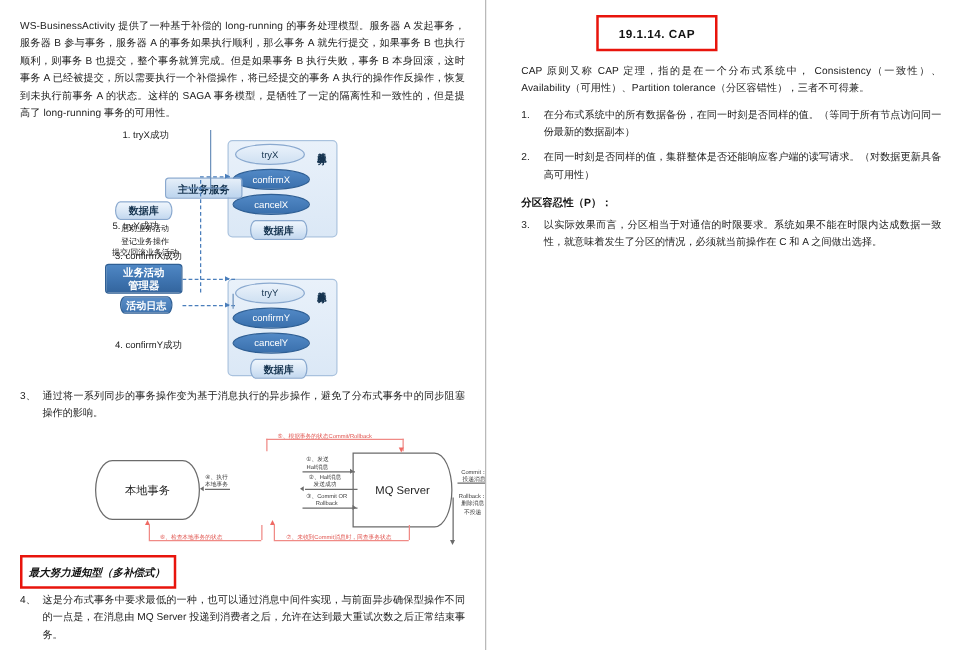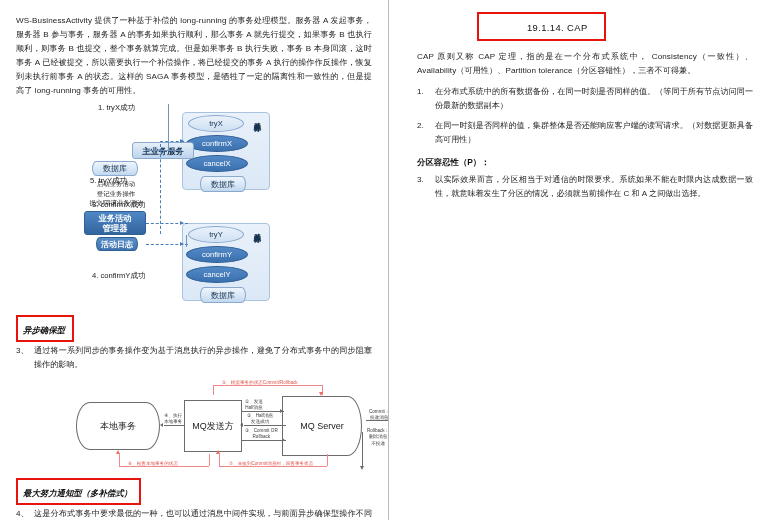--- a/index.html
+++ b/index.html
@@ -22,21 +22,21 @@
 
   
   .redbox{
     display:inline-block;border:2px solid #e8140c;padding:2px 7px 3px 5px;
     background:#fff;
   }
   .annot-label{
     font-size:8.4px;font-weight:bold;font-style:italic;color:#111;white-space:nowrap;
   }
   .redbox-heading{border:2px solid #e8140c;display:inline-block;padding:3px 16px 4px 16px;}
-  .heading-num{font-size:9.4px;font-weight:normal;letter-spacing:.4px;color:#111;margin-left:32px;}
+  .heading-num{font-size:9.4px;font-weight:bold;letter-spacing:.4px;color:#111;}
 
   .numlist{margin:1px 0 0 0;padding:0;list-style:none;}
   .numlist li{
     display:flex;gap:6px;font-size:8.1px;line-height:1.72;margin-bottom:6px;color:#1c1c1c;
   }
   .numlist li .n{flex:0 0 auto;width:12px;}
   .numlist li .t{flex:1 1 auto;text-align:justify;}
   .sub-h{font-size:8.4px;font-weight:bold;margin:11px 0 5px 0;color:#111;}
   .sub-h.first{margin-top:9px;}
 
@@ -54,21 +54,21 @@
     position:absolute;box-sizing:border-box;
     border:1px solid #2f5f94;border-radius:3px;
     background:linear-gradient(180deg,#4f87c4 0%,#3d72ae 60%,#33659e 100%);
     color:#fff;font-size:8.3px;font-weight:bold;text-align:center;
     display:flex;align-items:center;justify-content:center;line-height:1.25;
   }
   .cyl{
     position:absolute;box-sizing:border-box;
     border:1px solid #8aa9cf;border-radius:5px/9px;
     background:linear-gradient(180deg,#eef5fc 0%,#d6e5f5 60%,#c3d8ef 100%);
-    color:#15334f;font-size:8px;font-weight:normal;text-align:center;
+    color:#15334f;font-size:8px;font-weight:bold;text-align:center;
     display:flex;align-items:center;justify-content:center;
   }
   .cyl-dark{
     position:absolute;box-sizing:border-box;border:1px solid #2f5f94;border-radius:5px/9px;
     background:linear-gradient(180deg,#5a8ec8 0%,#3f74b0 100%);
     color:#fff;font-size:8px;font-weight:bold;display:flex;align-items:center;justify-content:center;
   }
   .svcpanel{
     position:absolute;box-sizing:border-box;border:1px solid #a9c2de;border-radius:4px;
     background:linear-gradient(180deg,#e9f1fa 0%,#dbe8f6 100%);
@@ -172,37 +172,31 @@
         <div class="dash-h" style="left:84px;top:37px;width:24px;"></div>
         <div class="arrw" style="left:104px;top:35px;"></div>
         <div class="ln ln-v" style="left:110px;top:131px;height:12px;"></div>
 
         <div class="d-label" style="left:22px;top:-1px;">1. tryX成功</div>
         <div class="d-label" style="left:14px;top:72px;">5. tryY成功</div>
         <div class="d-label" style="left:16px;top:96px;">3. confirmX成功</div>
         <div class="d-label" style="left:16px;top:167px;">4. confirmY成功</div>
       </div>
 
-      <div style="margin:6px 0 2px 0;">
-        <span class="redbox">
-          <span class="annot-label">异步确保型</span>
-        </span>
-      </div>
 
       <ul class="numlist">
         <li>
           <span class="n">3、</span>
           <span class="t">通过将一系列同步的事务操作变为基于消息执行的异步操作，避免了分布式事务中的同步阻塞操作的影响。</span>
         </li>
       </ul>
 
       <div class="mq">
 
         <div class="mq-cyl" style="left:52px;top:22px;width:84px;height:48px;">本地事务</div>
-        <div class="mq-box" style="left:160px;top:20px;width:58px;height:52px;">MQ发送方</div>
         <div class="mq-wave" style="left:258px;top:16px;width:80px;height:60px;">MQ Server</div>
         <div class="mq-box" style="left:390px;top:26px;width:54px;height:40px;">MQ订阅方</div>
 
         <div class="mq-ln mq-ln-h" style="left:218px;top:31px;width:42px;"></div>
         <div class="ar-r" style="left:256px;top:29px;"></div>
         <div class="mq-lab" style="left:221px;top:19px;white-space:pre-line;">①、发送
 Half消息</div>
 
         <div class="mq-ln mq-ln-h" style="left:220px;top:45px;width:42px;"></div>
         <div class="ar-l" style="left:216px;top:43px;"></div>

